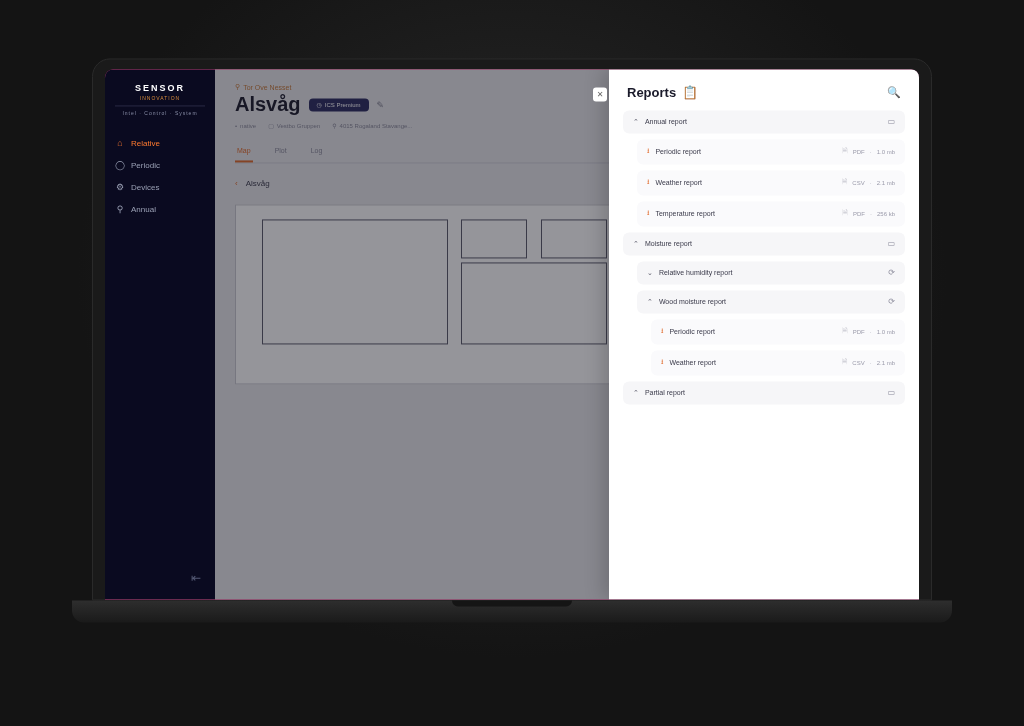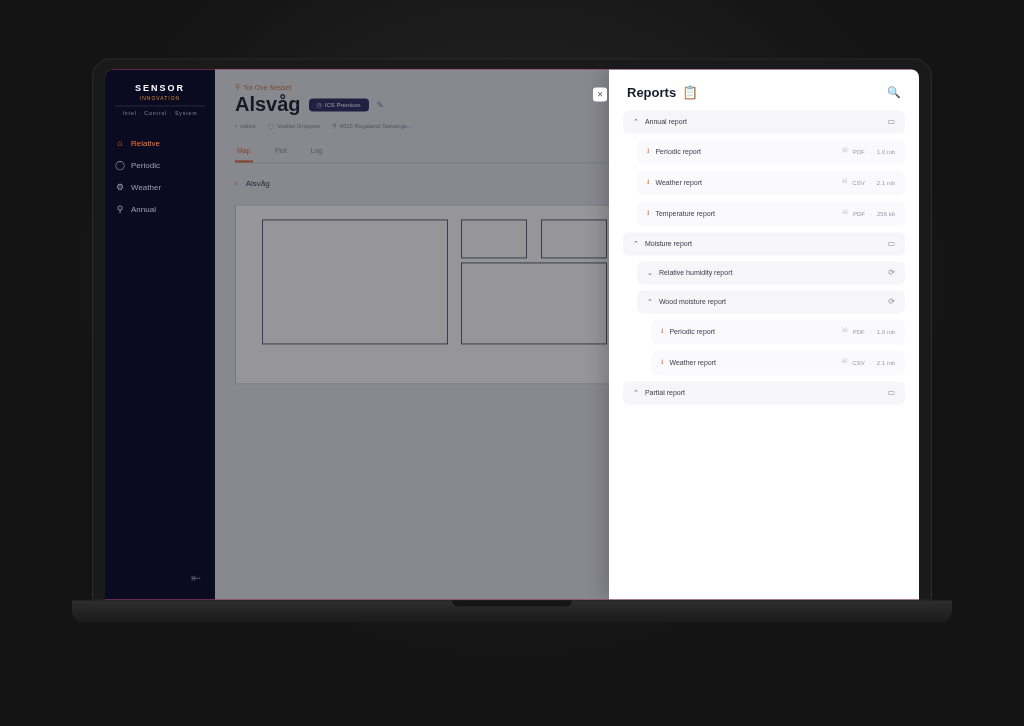--- a/index.html
+++ b/index.html
@@ -73,21 +73,21 @@
               <div class="nav-item active">
                 <span class="nav-icon">⌂</span>
                 <span>Relative</span>
               </div>
               <div class="nav-item">
                 <span class="nav-icon">◯</span>
                 <span>Periodic</span>
               </div>
               <div class="nav-item">
                 <span class="nav-icon">⚙</span>
-                <span>Weather</span>
+                <span>Devices</span>
               </div>
               <div class="nav-item">
                 <span class="nav-icon">⚲</span>
                 <span>Annual</span>
               </div>
             </div>
       <div class="sidebar-foot">⇤</div>
     </div>
 
     <div class="main">

